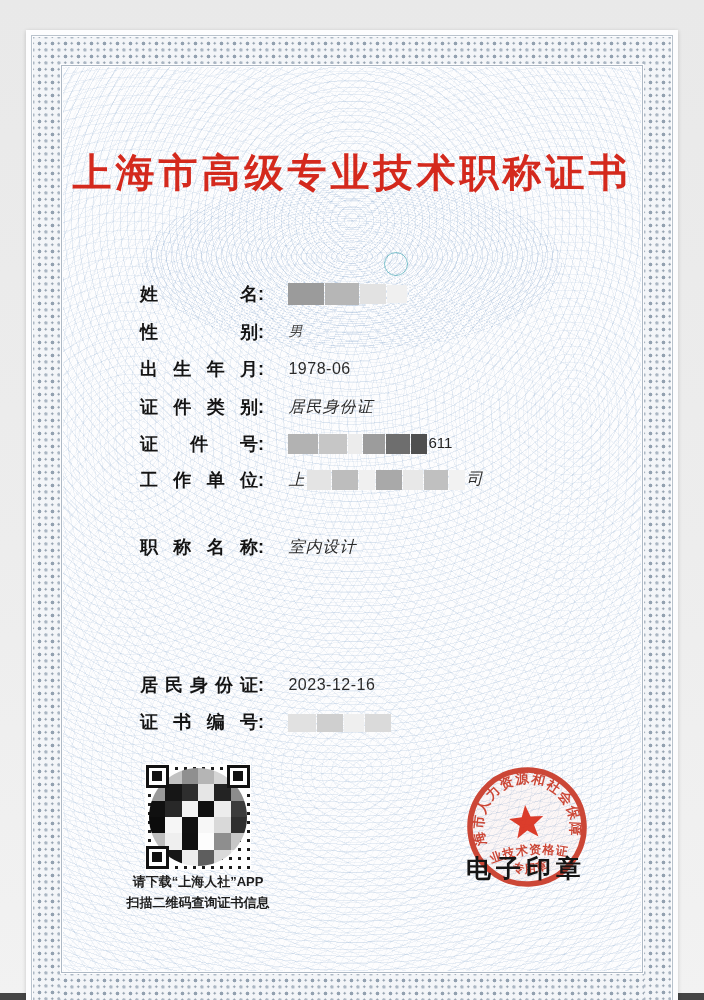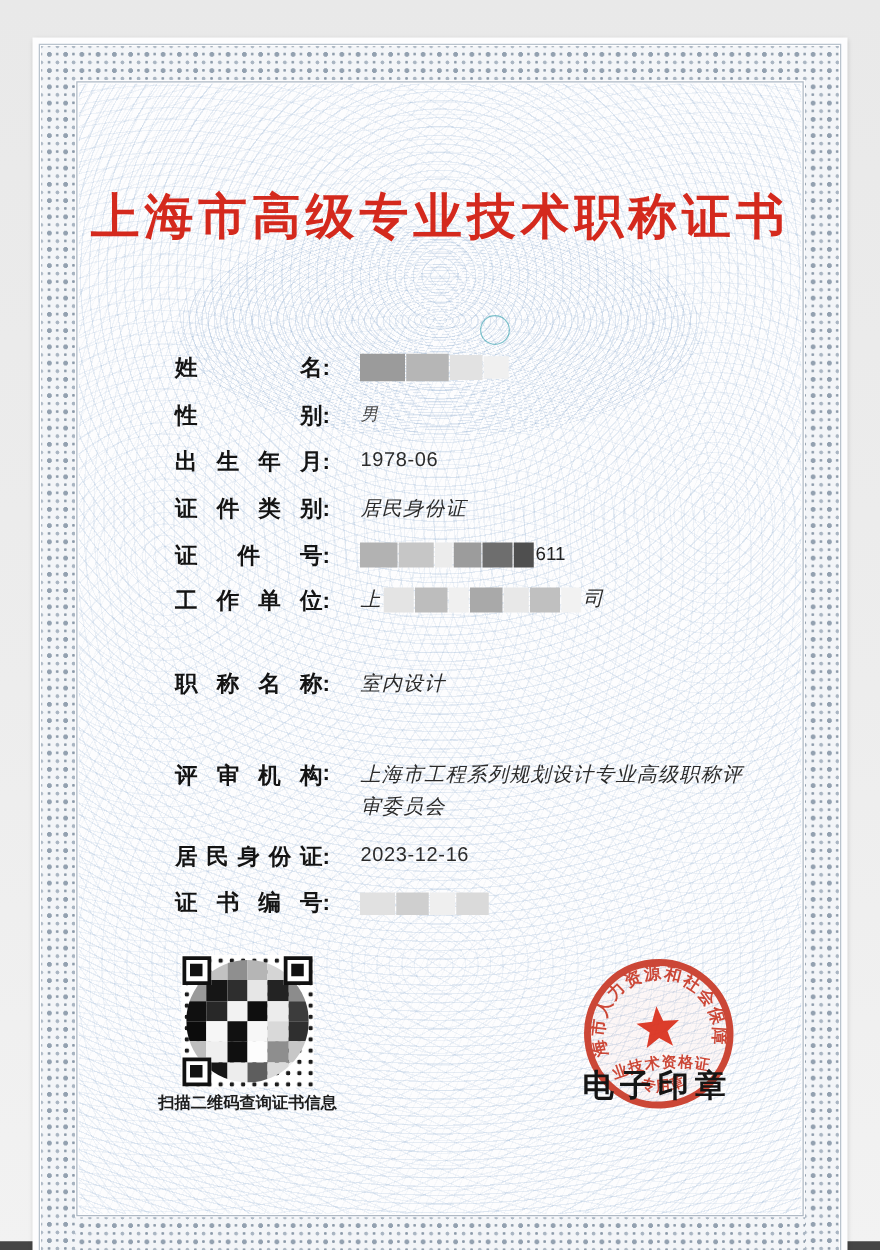--- a/index.html
+++ b/index.html
@@ -128,24 +128,20 @@
       <span class="fvalue strip"><i style="display: inline-block; width: 30px; height: 20px; background: rgb(178, 178, 178); margin-right: 1px; vertical-align: middle;"></i><i style="display: inline-block; width: 28px; height: 20px; background: rgb(198, 198, 198); margin-right: 1px; vertical-align: middle;"></i><i style="display: inline-block; width: 14px; height: 20px; background: rgb(236, 236, 236); margin-right: 1px; vertical-align: middle;"></i><i style="display: inline-block; width: 22px; height: 20px; background: rgb(156, 156, 156); margin-right: 1px; vertical-align: middle;"></i><i style="display: inline-block; width: 24px; height: 20px; background: rgb(110, 110, 110); margin-right: 1px; vertical-align: middle;"></i><i style="display: inline-block; width: 16px; height: 20px; background: rgb(79, 79, 79); margin-right: 1px; vertical-align: middle;"></i></span><span class="suffix-txt">611</span>
     </div>
     <div class="row" style="top:438px">
       <span class="flabel">工作单位</span><span class="colon">:</span>
       <span class="fvalue" style="margin-right:2px">上</span><span class="fvalue strip" style="margin-left:0"><i style="display: inline-block; width: 24px; height: 20px; background: rgb(228, 228, 228); margin-right: 1px; vertical-align: middle;"></i><i style="display: inline-block; width: 26px; height: 20px; background: rgb(189, 189, 189); margin-right: 1px; vertical-align: middle;"></i><i style="display: inline-block; width: 16px; height: 20px; background: rgb(240, 240, 240); margin-right: 1px; vertical-align: middle;"></i><i style="display: inline-block; width: 26px; height: 20px; background: rgb(169, 169, 169); margin-right: 1px; vertical-align: middle;"></i><i style="display: inline-block; width: 20px; height: 20px; background: rgb(232, 232, 232); margin-right: 1px; vertical-align: middle;"></i><i style="display: inline-block; width: 24px; height: 20px; background: rgb(192, 192, 192); margin-right: 1px; vertical-align: middle;"></i><i style="display: inline-block; width: 16px; height: 20px; background: rgb(242, 242, 242); margin-right: 1px; vertical-align: middle;"></i></span><span class="cjk-part">司</span>
     </div>
 
     <div class="row" style="top:505px">
       <span class="flabel">职称名称</span><span class="colon">:</span>
       <span class="fvalue">室内设计</span>
-    </div>
-    <div class="row" style="top:578px; height:auto">
-      <span class="flabel" style="vertical-align:top">评审机构</span><span class="colon" style="vertical-align:top">:</span>
-      <span class="fvalue wrap">上海市工程系列规划设计专业高级职称评审委员会</span>
     </div>
 
     <div class="row" style="top:643px">
       <span class="flabel">居民身份证</span><span class="colon">:</span>
       <span class="fvalue num">2023-12-16</span>
     </div>
     <div class="row" style="top:680px">
       <span class="flabel">证书编号</span><span class="colon">:</span>
       <span class="fvalue strip"><i style="display: inline-block; width: 28px; height: 18px; background: rgb(225, 225, 225); margin-right: 1px; vertical-align: middle;"></i><i style="display: inline-block; width: 26px; height: 18px; background: rgb(207, 207, 207); margin-right: 1px; vertical-align: middle;"></i><i style="display: inline-block; width: 20px; height: 18px; background: rgb(239, 239, 239); margin-right: 1px; vertical-align: middle;"></i><i style="display: inline-block; width: 26px; height: 18px; background: rgb(218, 218, 218); margin-right: 1px; vertical-align: middle;"></i></span>
     </div>
@@ -187,20 +183,21 @@
           <i style="background: rgb(237, 237, 237);"></i>
           <i style="background: rgb(94, 94, 94);"></i>
           <i style="background: rgb(218, 218, 218);"></i>
           <i style="background: rgb(240, 240, 240);"></i>
         </div>
       <div class="finder f-tl"></div>
       <div class="finder f-tr"></div>
       <div class="finder f-bl"></div>
     </div>
     <div class="qr-caption">
+      <div>请下载“上海人社”APP</div>
       <div>扫描二维码查询证书信息</div>
     </div>
 
     <svg class="seal" viewBox="-85 -85 170 170">
       <g transform="rotate(-5)">
         <circle cx="0" cy="0" r="57" fill="rgba(220,70,50,0.04)" stroke="#c93a28" stroke-width="5.5"></circle>
         <polygon fill="#da2f1c" points="0,-22 4.41,-10.07 17.1,-9.56 7.13,-1.68 10.6,10.56 0,3.5 -10.6,10.56 -7.13,-1.68 -17.1,-9.56 -4.41,-10.07"></polygon>
         <defs>
           <path id="arcTop" d="M -42.5 11.4 A 44 44 0 1 1 42.5 11.4"></path>
           <path id="arcMid" d="M -42 34 Q 0 20 42 34"></path>

